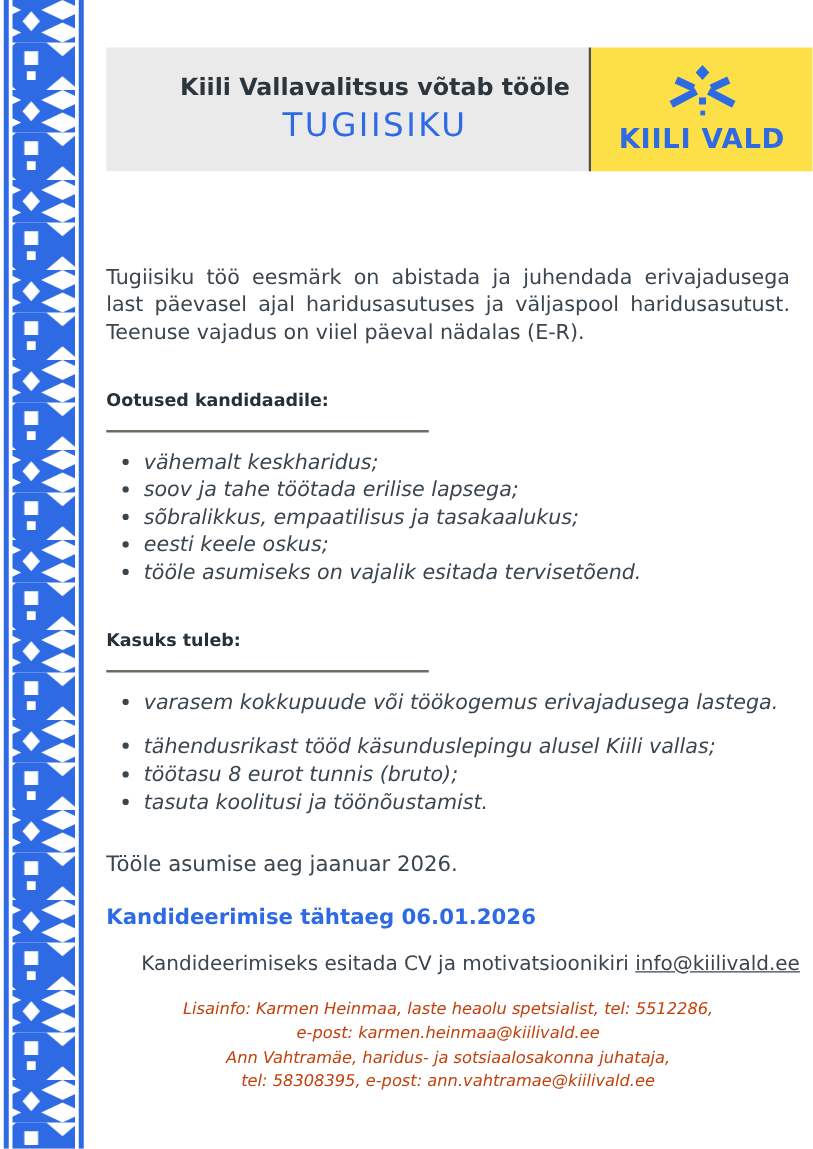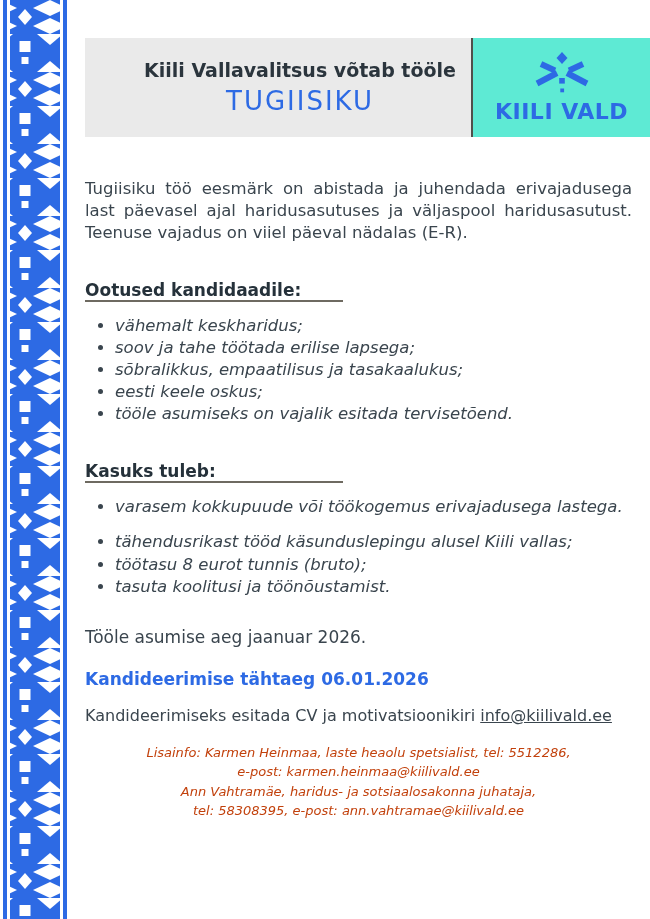--- a/index.html
+++ b/index.html
@@ -16,45 +16,45 @@
   .strip { position:absolute; left:0; top:0; width:70px; height:919px; }
 
   
   .header-row { margin:38px 0 0 85px; display:flex; height:99px; }
   .title-box {
     width:342px; background:#eaeaea;
     display:flex; flex-direction:column; align-items:center; justify-content:center; gap:5px;padding-left:44px;
   }
   .header-divider { width:2px; background:#50504b; }
   .logo-box {
-    flex:1; background:#5eead4;
+    flex:1; background:#fde047;
     display:flex; flex-direction:column; align-items:center; justify-content:center;
   }
   .eyebrow { font-size:19px; font-weight:bold; color:#2b353d; white-space:nowrap; }
   .position { font-size:26px; font-weight:normal; color:#2d6ae4; letter-spacing:2px; white-space:nowrap; }
   .logo-mark { display:block; }
   .logo-text { font-size:22px; font-weight:bold; color:#2d6ae4; letter-spacing:0.5px; margin-top:3px; white-space:nowrap; }
 
   
   .content { margin:0 18px 0 85px; color:#3a454e; font-size:16.5px; }
-  .intro { margin-top:41px; text-align:justify; line-height:1.33; }
+  .intro { margin-top:74px; text-align:justify; line-height:1.33; }
 
   .job-section .sec-heading {
     margin:36px 0 0 0;
     width:258px;
-    font-size:17px; font-weight:bold; color:#25313a;
-    padding-bottom:0;
+    font-size:14px; font-weight:bold; color:#25313a;
+    padding-bottom:15px;
     border-bottom:2px solid #6e6a61;
   }
   .bullets { margin:13px 0 0 0; padding-left:30px; line-height:1.34; }
   .bullets li { margin:0;font-style:italic; }
 
   .start-note { margin-top:29px; font-size:17px; }
   .deadline { margin-top:22px; font-size:17px; font-weight:bold; color:#2d6ae4; }
-  .apply-line { margin-top:6px; font-size:16px; white-space:nowrap; }
+  .apply-line { margin-top:6px; font-size:16px; white-space:nowrap;margin-left:28px; }
   .apply-line .email { text-decoration:underline; color:#3a454e; cursor:pointer; }
 
   .footer-note {
     margin-top:18px; text-align:center; font-style:italic;
     font-size:13px; line-height:1.5; color:#c2410c;
   }
 </style>
 </head>
 <body>
 

